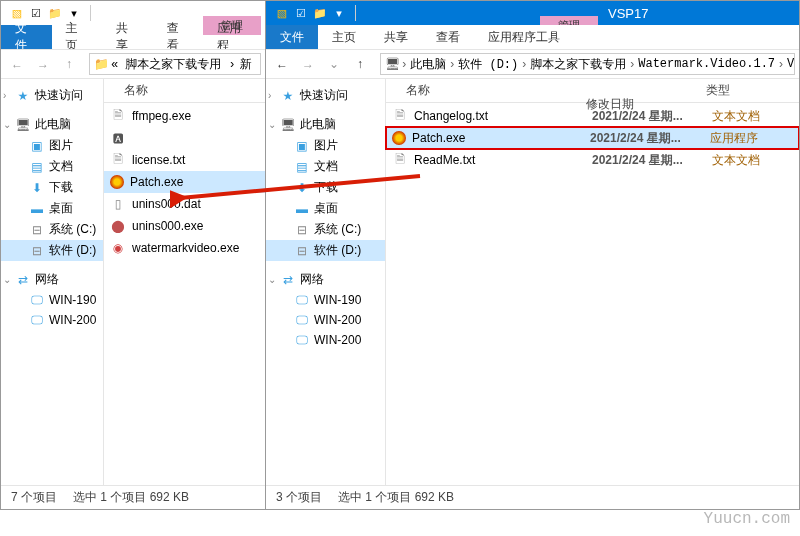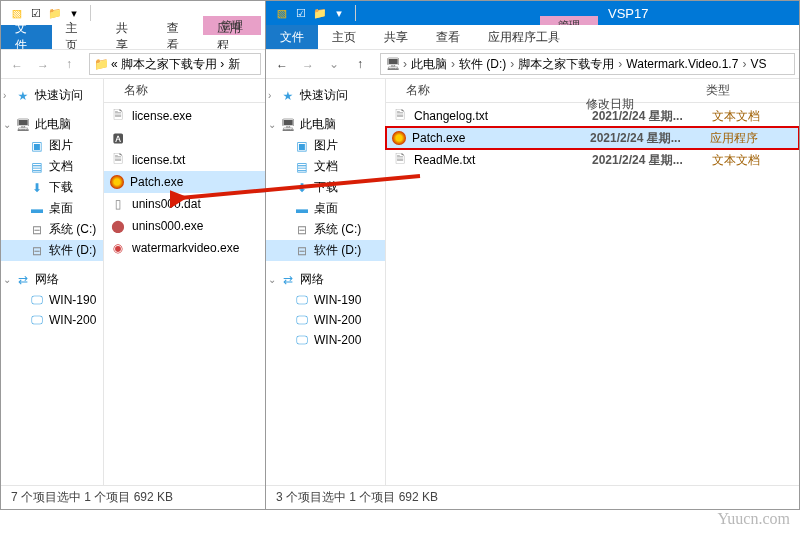--- a/index.html
+++ b/index.html
@@ -21,21 +21,21 @@
 .contextual-group { display: flex; flex-direction: column; align-items: center; }
 .contextual-label { background: #e8a0c8; color: #333; font-size: 11px; padding: 2px 18px; margin-top: 25px; }
 
 .titlebar-front { background: #0078d7; color: #fff; }
 .window-title { flex: 1; padding-left: 10px; font-size: 13px; }
 
 .addressbar { height: 30px; border-bottom: 1px solid #e5e5e5; border-top: 1px solid #e5e5e5; display: flex; align-items: center; padding: 0 4px; font-size: 12px; gap: 2px; background: #fff; }
 .nav-btn { width: 24px; height: 24px; display: flex; align-items: center; justify-content: center; color: #999; }
 .nav-btn.active { color: #333; }
 .breadcrumb { flex: 1; display: flex; align-items: center; border: 1px solid #ccc; height: 22px; padding: 0 4px; margin-left: 6px; white-space: nowrap; overflow: hidden; }
-.crumb { padding: 0 2px; }
+.crumb { padding: 0 2px; font-family: Liberation Mono, monospace; }
 .crumb-sep { padding: 0 2px; color: #666; }
 
 .body-row { flex: 1; display: flex; overflow: hidden; }
 .nav-pane { width: 103px; border-right: 1px solid #e5e5e5; overflow-y: auto; font-size: 12px; padding-top: 6px; }
 .window-front .nav-pane { width: 120px; }
 .nav-group { margin-bottom: 8px; }
 .nav-item { display: flex; align-items: center; padding: 2px 4px 2px 14px; gap: 4px; white-space: nowrap; }
 .nav-item.expand::before { content: "⌄"; font-size: 10px; color: #888; position: absolute; margin-left: -12px; }
 .nav-item.collapse::before { content: "›"; font-size: 10px; color: #888; position: absolute; margin-left: -12px; }
 .nav-item.child { padding-left: 28px; }
@@ -52,24 +52,24 @@
 .file-list { flex: 1; font-size: 12px; padding-top: 2px; }
 .file-row { display: flex; align-items: center; height: 22px; padding-left: 6px; }
 .file-row.selected { background: #cce8ff; }
 .file-row.highlighted { outline: 2px solid #d00; outline-offset: -1px; }
 .file-icon { width: 16px; height: 16px; margin-right: 6px; display: inline-flex; align-items: center; justify-content: center; font-size: 12px; }
 .file-name { flex: 0 0 178px; }
 .window-back .file-name { flex: 1; }
 .file-date { flex: 0 0 120px; color: #555; font-weight: bold; }
 .file-type { flex: 0 0 80px; color: #a16207; }
 
-.statusbar { height: 24px; border-top: 1px solid #e5e5e5; display: flex; align-items: center; padding: 11px 10px; font-size: 12px; color: #444; background: #fff; }
+.statusbar { height: 24px; border-top: 1px solid #e5e5e5; display: flex; align-items: center; padding: 11px 10px; font-size: 12px; color: #444; gap: 16px; background: #fff; }
 
 .arrow-annotation { position: absolute; left: 170px; top: 168px; pointer-events: none; }
-.watermark { position: absolute; right: 10px; bottom: 8px; font-size: 16px; color: #b8b8b8; font-family: Liberation Serif, serif; }
+.watermark { position: absolute; right: 10px; bottom: 8px; font-size: 16px; color: #b8b8b8; font-family: Liberation Mono, monospace; }
 
 .ic-folder { color: #ffb900; }
 .ic-pc { color: #555; }
 .ic-pic { color: #3aa0e0; }
 .ic-doc { color: #3aa0e0; }
 .ic-down { color: #3aa0e0; }
 .ic-desk { color: #3aa0e0; }
 .ic-drive { color: #888; }
 .ic-net { color: #3aa0e0; }
 .ic-mon { color: #3aa0e0; }
@@ -166,21 +166,21 @@
           </div>
       </div>
     </div>
     <div class="content">
       <div class="col-headers">
         <div class="col-name">名称</div>
       </div>
       <div class="file-list" id="filelist-back">
           <div class="file-row">
             <span class="file-icon ic-txt">🗎</span>
-            <span class="file-name">license.exe</span>
+            <span class="file-name">ffmpeg.exe</span>
           </div>
           <div class="file-row">
             <span class="file-icon ic-ttf">🅰</span>
           </div>
           <div class="file-row">
             <span class="file-icon ic-txt">🗎</span>
             <span class="file-name">license.txt</span>
           </div>
           <div class="file-row selected">
             <span class="file-icon ic-exe"></span>

